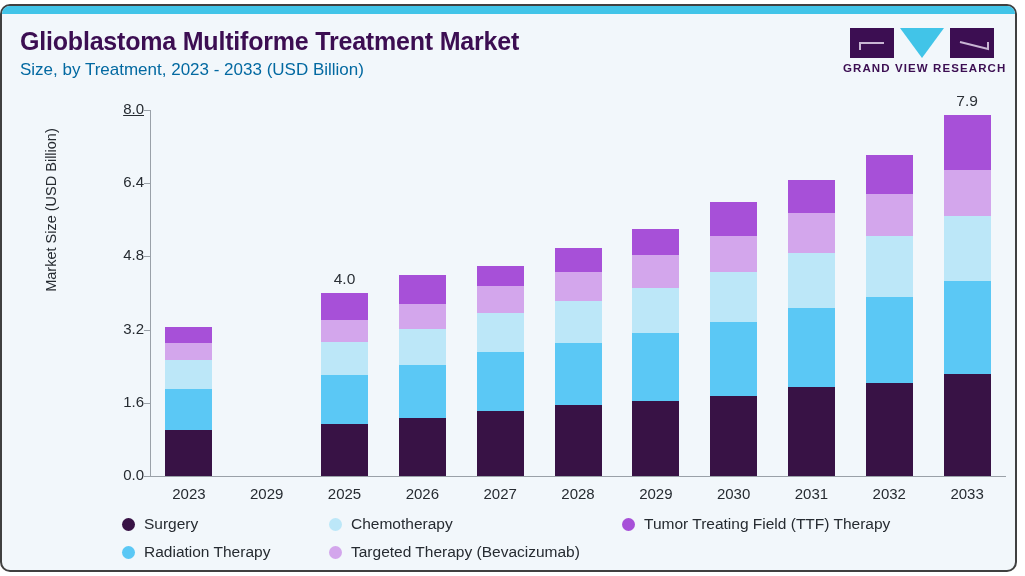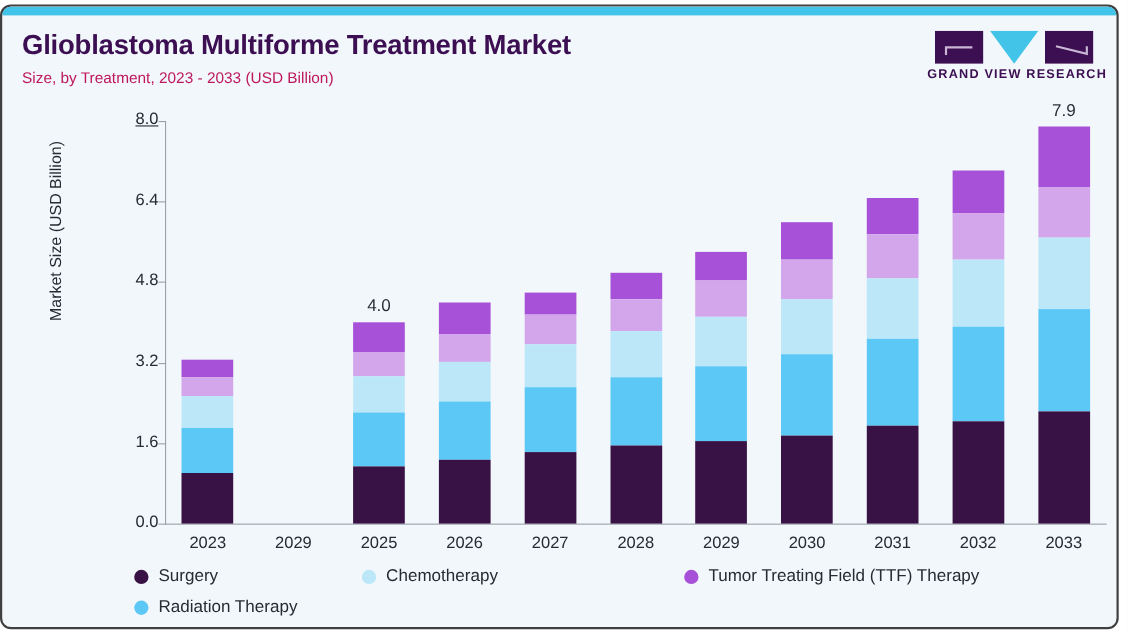--- a/index.html
+++ b/index.html
@@ -48,22 +48,22 @@
   }
   .title {
     font-size: 25px;
     font-weight: bold;
     color: #3c0e52;
     letter-spacing: -0.2px;
     line-height: 30px;
     white-space: nowrap;
   }
   .subtitle {
-    font-size: 14px;
-    color: #be185d;
+    font-size: 17px;
+    color: #0369a1;
     line-height: 24px;
     margin-top: 2px;
     white-space: nowrap;
   }
   
   .logo {
     position: absolute;
     right: 14px;
     top: 22px;
     width: 158px;
@@ -340,15 +340,19 @@
           <span class="legend-label">Chemotherapy</span>
         </div>
         <div class="legend-item" style="left: 500px; top: 0px;">
           <span class="swatch" style="background: rgb(167, 80, 216);"></span>
           <span class="legend-label">Tumor Treating Field (TTF) Therapy</span>
         </div>
         <div class="legend-item" style="left: 0px; top: 28px;">
           <span class="swatch" style="background: rgb(91, 200, 245);"></span>
           <span class="legend-label">Radiation Therapy</span>
         </div>
+        <div class="legend-item" style="left: 207px; top: 28px;">
+          <span class="swatch" style="background: rgb(211, 166, 236);"></span>
+          <span class="legend-label">Targeted Therapy (Bevacizumab)</span>
+        </div>
       </div>
   </div>
 </div>
 
 </body></html>

